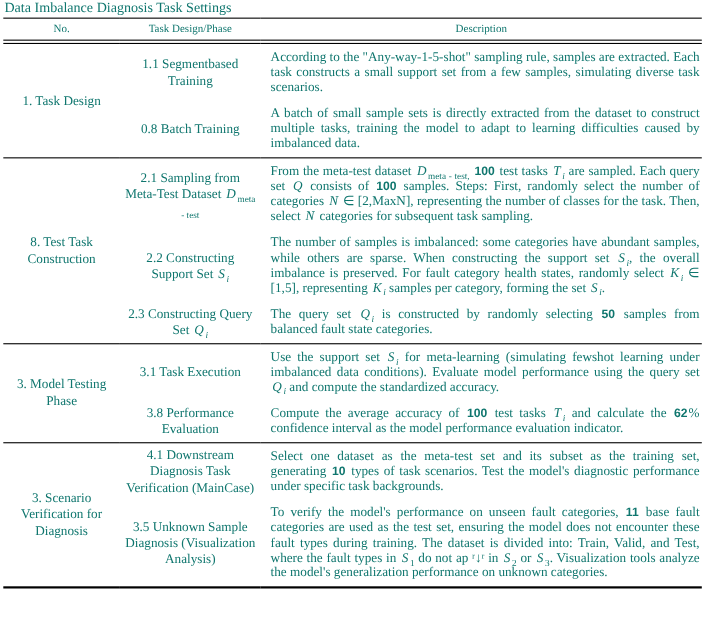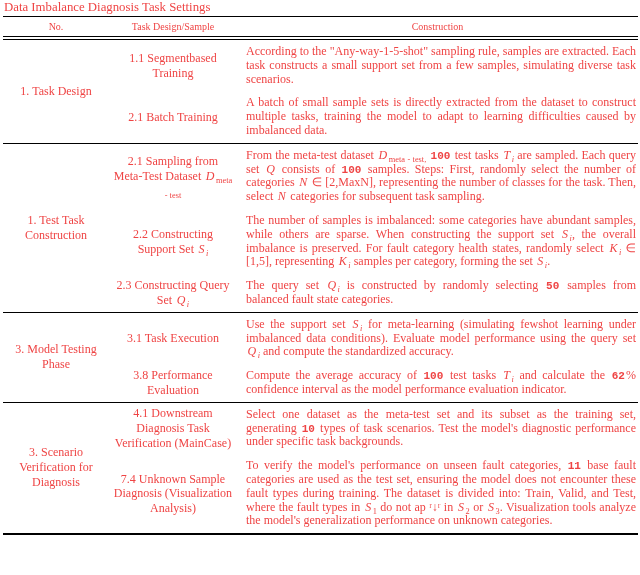--- a/index.html
+++ b/index.html
@@ -1,18 +1,18 @@
 <!DOCTYPE html>
 <html><head>
 <meta charset="utf-8">
 <style>
   html,body { margin:0; padding:0; background:#fff; }
   .page {
     width:640px; height:575px; box-sizing:border-box;
-    background:#fff; color:#ef4444;
+    background:#fff; color:#0f766e;
     font-family:"Liberation Serif", serif;
     padding:0 2px 0 3px; overflow:hidden;
   }
   .table-title {
     font-size:12.8px; line-height:15px; margin:0 0 1px 1px;
     white-space:nowrap;
   }
   table.settings {
     width:635px; border-collapse:collapse; table-layout:fixed;
     border-bottom:2px solid #000;
@@ -30,59 +30,59 @@
   td.phase-cell {
     text-align:center; line-height:1.22; padding:3px 4px;
   }
   td.desc-cell {
     text-align:justify; line-height:1.15; padding:5px 2px 5px 9px;
   }
   i.v { font-style:italic; padding:0 1.5px; }
   sub { font-size:0.7em; line-height:0; }
   sub i.v { padding:0; }
   b.n {
-    font-family:Liberation Mono, monospace; font-weight:700;
+    font-family:Liberation Sans, sans-serif; font-weight:700;
     font-size:0.92em; padding:0 1px;
   }
 </style>
 </head>
 <body>
 
 <div class="page">
   <div class="table-title">Data Imbalance Diagnosis Task Settings</div>
 
   <table class="settings">
     <colgroup>
       <col style="width:106px">
       <col style="width:128px">
       <col>
     </colgroup>
     <thead>
       <tr>
         <th>No.</th>
-        <th>Task Design/Sample</th>
-        <th>Construction</th>
+        <th>Task Design/Phase</th>
+        <th>Description</th>
       </tr>
     </thead>
 
     <tbody>
       <tr class="group-start">
         <td class="no-cell" rowspan="2">1. Task Design</td>
         <td class="phase-cell">1.1 Segmentbased Training</td>
         <td class="desc-cell">According to the "Any-way-1-5-shot" sampling rule, samples are extracted. Each task constructs a small support set from a few samples, simulating diverse task scenarios.</td>
       </tr>
       <tr>
-        <td class="phase-cell">2.1 Batch Training</td>
+        <td class="phase-cell">0.8 Batch Training</td>
         <td class="desc-cell">A batch of small sample sets is directly extracted from the dataset to construct multiple tasks, training the model to adapt to learning difficulties caused by imbalanced data.</td>
       </tr>
     </tbody>
 
     <tbody>
       <tr class="group-start">
-        <td class="no-cell" rowspan="3">1. Test Task Construction</td>
+        <td class="no-cell" rowspan="3">8. Test Task Construction</td>
         <td class="phase-cell">2.1 Sampling from Meta-Test Dataset <i class="v">D</i><sub>meta - test</sub></td>
         <td class="desc-cell">From the meta-test dataset <i class="v">D</i><sub>meta - test,</sub> <b class="n">100</b> test tasks <i class="v">T</i><sub><i class="v">i</i></sub> are sampled. Each query set <i class="v">Q</i> consists of <b class="n">100</b> samples. Steps: First, randomly select the number of categories <i class="v">N</i> ∈ [2,MaxN], representing the number of classes for the task. Then, select <i class="v">N</i> categories for subsequent task sampling.</td>
       </tr>
       <tr>
         <td class="phase-cell">2.2 Constructing Support Set <i class="v">S</i><sub><i class="v">i</i></sub></td>
         <td class="desc-cell">The number of samples is imbalanced: some categories have abundant samples, while others are sparse. When constructing the support set <i class="v">S</i><sub><i class="v">i</i></sub>, the overall imbalance is preserved. For fault category health states, randomly select <i class="v">K</i><sub><i class="v">i</i></sub> ∈ [1,5], representing <i class="v">K</i><sub><i class="v">i</i></sub> samples per category, forming the set <i class="v">S</i><sub><i class="v">i</i></sub>.</td>
       </tr>
       <tr>
         <td class="phase-cell">2.3 Constructing Query Set <i class="v">Q</i><sub><i class="v">i</i></sub></td>
         <td class="desc-cell">The query set <i class="v">Q</i><sub><i class="v">i</i></sub> is constructed by randomly selecting <b class="n">50</b> samples from balanced fault state categories.</td>
@@ -101,18 +101,18 @@
       </tr>
     </tbody>
 
     <tbody>
       <tr class="group-start">
         <td class="no-cell" rowspan="2">3. Scenario Verification for Diagnosis</td>
         <td class="phase-cell">4.1 Downstream Diagnosis Task Verification (MainCase)</td>
         <td class="desc-cell">Select one dataset as the meta-test set and its subset as the training set, generating <b class="n">10</b> types of task scenarios. Test the model's diagnostic performance under specific task backgrounds.</td>
       </tr>
       <tr>
-        <td class="phase-cell">7.4 Unknown Sample Diagnosis (Visualization Analysis)</td>
+        <td class="phase-cell">3.5 Unknown Sample Diagnosis (Visualization Analysis)</td>
         <td class="desc-cell">To verify the model's performance on unseen fault categories, <b class="n">11</b> base fault categories are used as the test set, ensuring the model does not encounter these fault types during training. The dataset is divided into: Train, Valid, and Test, where the fault types in <i class="v">S</i><sub>1</sub> do not ap ʳ↓ʳ in <i class="v">S</i><sub>2</sub> or <i class="v">S</i><sub>3</sub>. Visualization tools analyze the model's generalization performance on unknown categories.</td>
       </tr>
     </tbody>
   </table>
 </div>
 
 </body></html>

